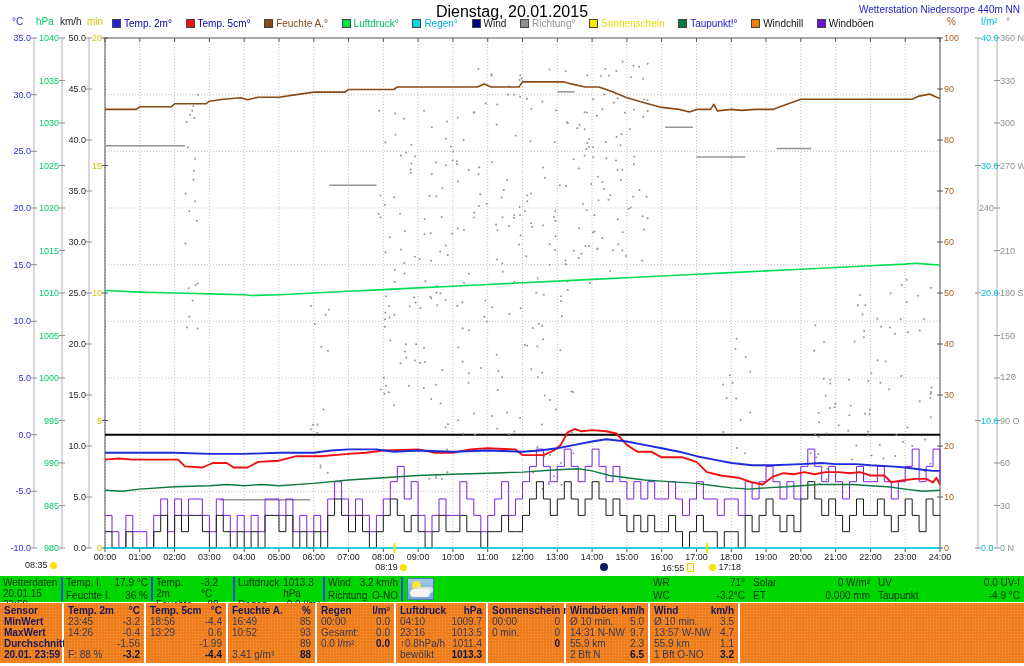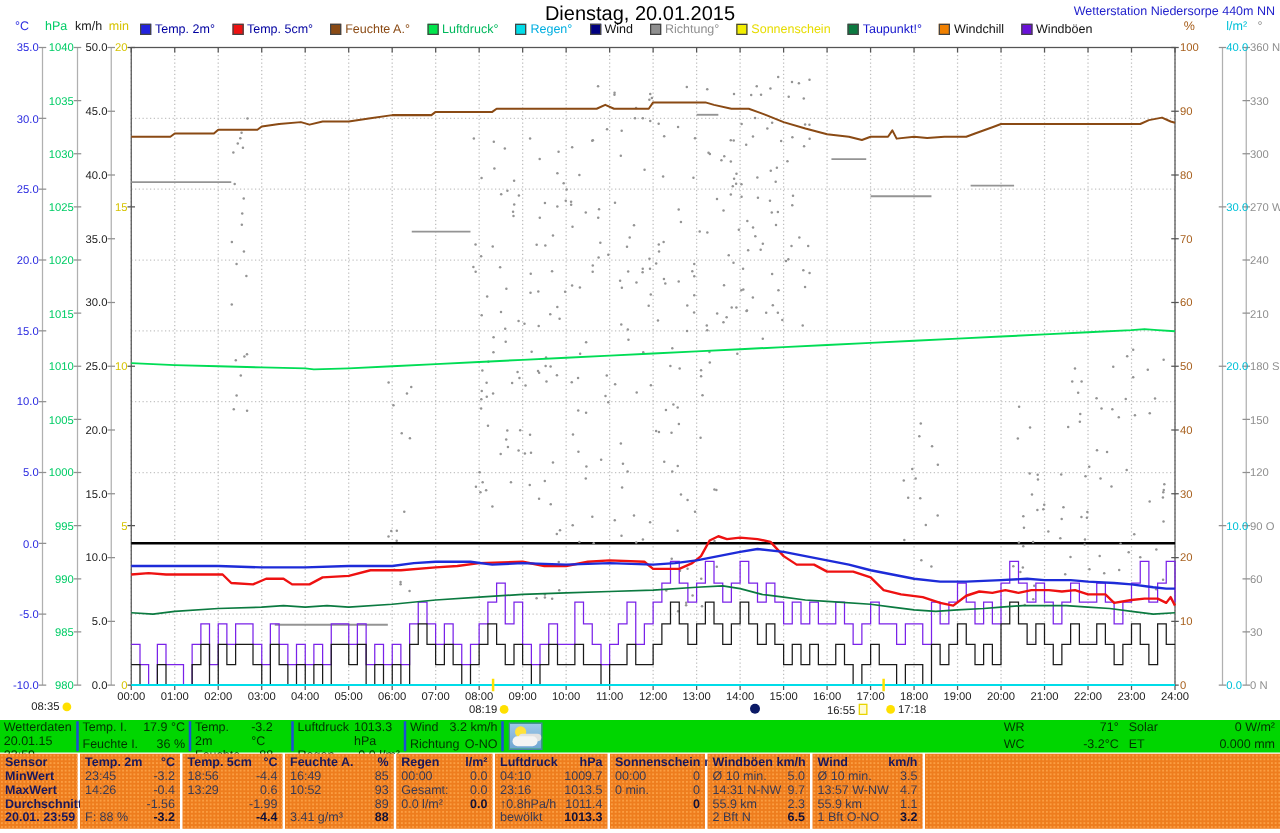--- a/index.html
+++ b/index.html
@@ -786,25 +786,25 @@
     <div class="ax " style="left: 981px; top: 34px; color: rgb(0, 192, 216);">40.0</div>
     <div class="ax " style="left: 981px; top: 161.5px; color: rgb(0, 192, 216);">30.0</div>
     <div class="ax " style="left: 981px; top: 289px; color: rgb(0, 192, 216);">20.0</div>
     <div class="ax " style="left: 981px; top: 416.5px; color: rgb(0, 192, 216);">10.0</div>
     <div class="ax " style="left: 981px; top: 544px; color: rgb(0, 192, 216);">0.0</div>
     <div class="ax" style="left: 981px; top: 17px; color: rgb(0, 192, 216); font-size: 10px;">l/m²</div>
     <div class="ax " style="left: 1000px; top: 34px; color: rgb(143, 143, 143);">360 N</div>
     <div class="ax " style="left: 1000px; top: 76.5px; color: rgb(143, 143, 143);">330</div>
     <div class="ax " style="left: 1000px; top: 119px; color: rgb(143, 143, 143);">300</div>
     <div class="ax " style="left: 1000px; top: 161.5px; color: rgb(143, 143, 143);">270 W</div>
-    <div class="ax " style="left: 1000px; top: 204px; color: rgb(143, 143, 143);">240</div>
+    <div class="ax " style="left: 979px; top: 204px; color: rgb(143, 143, 143);">240</div>
     <div class="ax " style="left: 1000px; top: 246.5px; color: rgb(143, 143, 143);">210</div>
     <div class="ax " style="left: 1000px; top: 289px; color: rgb(143, 143, 143);">180 S</div>
     <div class="ax " style="left: 1000px; top: 331.5px; color: rgb(143, 143, 143);">150</div>
-    <div class="ax " style="left: 1000px; top: 374px; color: rgb(143, 143, 143);">120</div>
+    <div class="ax " style="left: 1000px; top: 374px; color: rgb(143, 143, 143); font-family: Liberation Mono, monospace;">120</div>
     <div class="ax " style="left: 1000px; top: 416.5px; color: rgb(143, 143, 143);">90 O</div>
     <div class="ax " style="left: 1000px; top: 459px; color: rgb(143, 143, 143);">60</div>
     <div class="ax " style="left: 1000px; top: 501.5px; color: rgb(143, 143, 143);">30</div>
     <div class="ax " style="left: 1000px; top: 544px; color: rgb(143, 143, 143);">0  N</div>
     <div class="ax" style="left: 1006px; top: 17px; color: rgb(143, 143, 143); font-size: 10px;">°</div>
     <div class="hourlabel" style="left: 105px; top: 553px;">00:00</div>
     <div class="hourlabel" style="left: 139.792px; top: 553px;">01:00</div>
     <div class="hourlabel" style="left: 174.583px; top: 553px;">02:00</div>
     <div class="hourlabel" style="left: 209.375px; top: 553px;">03:00</div>
     <div class="hourlabel" style="left: 244.167px; top: 553px;">04:00</div>
@@ -897,20 +897,30 @@
       <div class="s-rcol" style="width: 125px;">
         <div class="s-kv">
           <span>Solar</span>
           <span>0 W/m²</span>
         </div>
         <div class="s-kv">
           <span>ET</span>
           <span>0.000 mm</span>
         </div>
       </div>
+      <div class="s-rcol" style="width: 150px;">
+        <div class="s-kv">
+          <span>UV</span>
+          <span>0.0 UV-I</span>
+        </div>
+        <div class="s-kv">
+          <span>Taupunkt</span>
+          <span>-4.9 °C</span>
+        </div>
+      </div>
     </div>
   </div>
 <div class="summary" id="summary">
     <div class="t-col" style="width: 62px;">
       <div class="t-lab">Sensor</div>
       <div class="t-lab">MinWert</div>
       <div class="t-lab">MaxWert</div>
       <div class="t-lab">Durchschnitt</div>
       <div class="t-lab">20.01. 23:59</div>
     </div>

